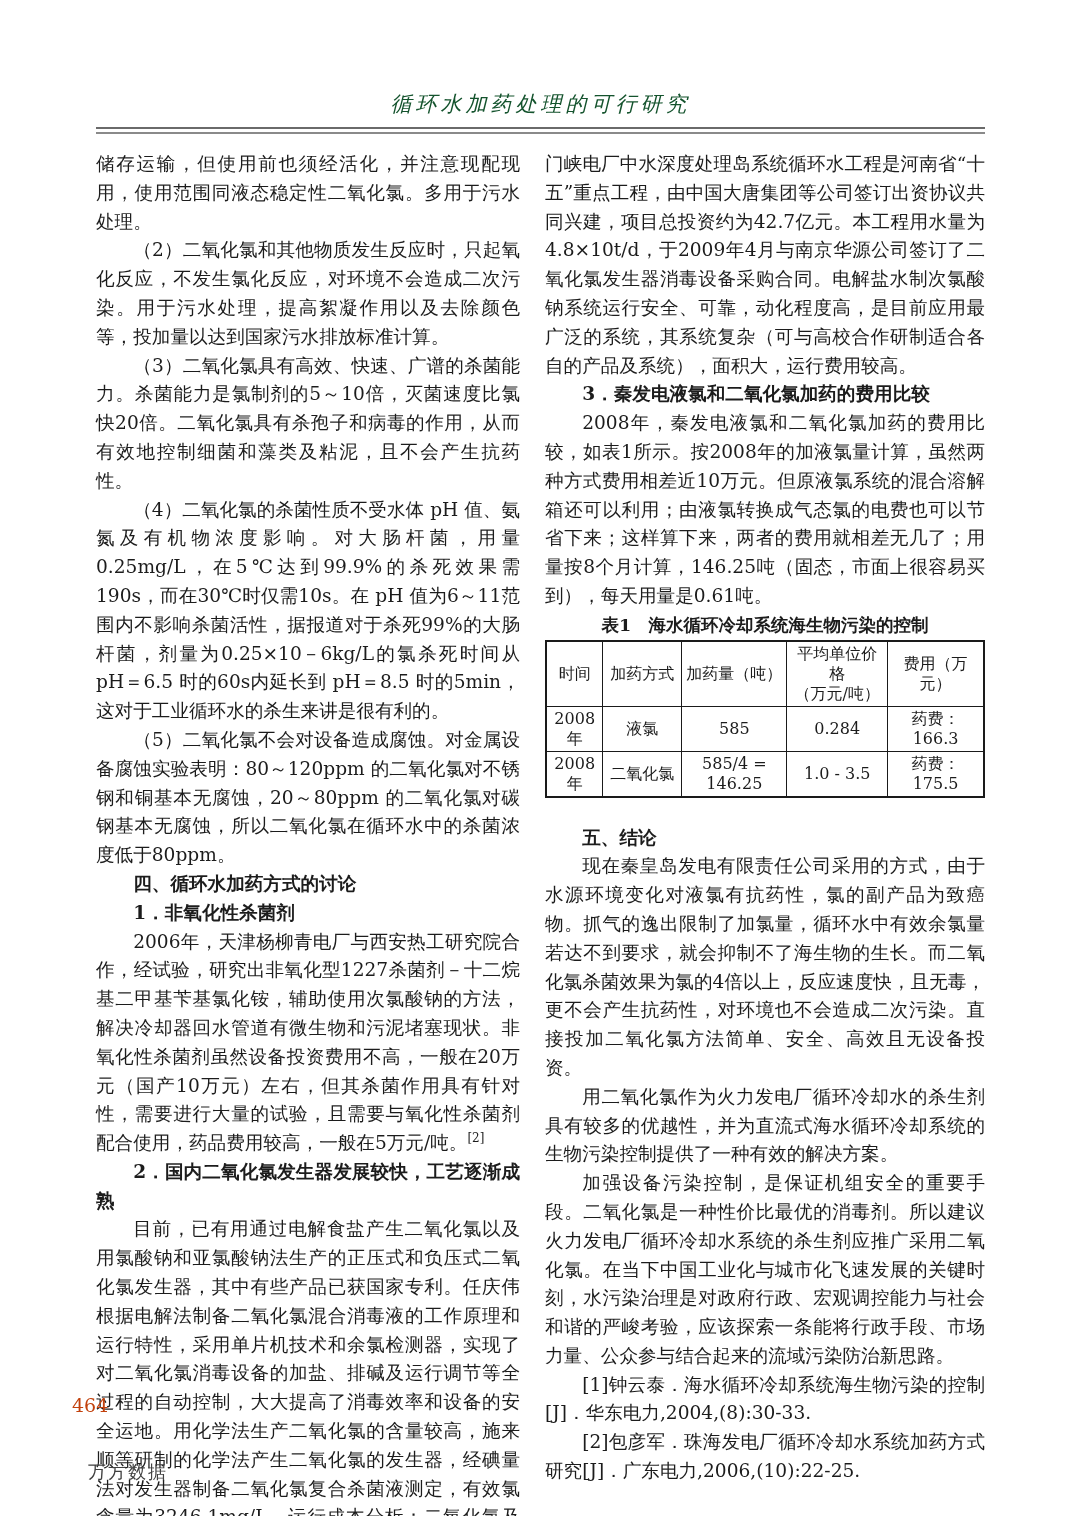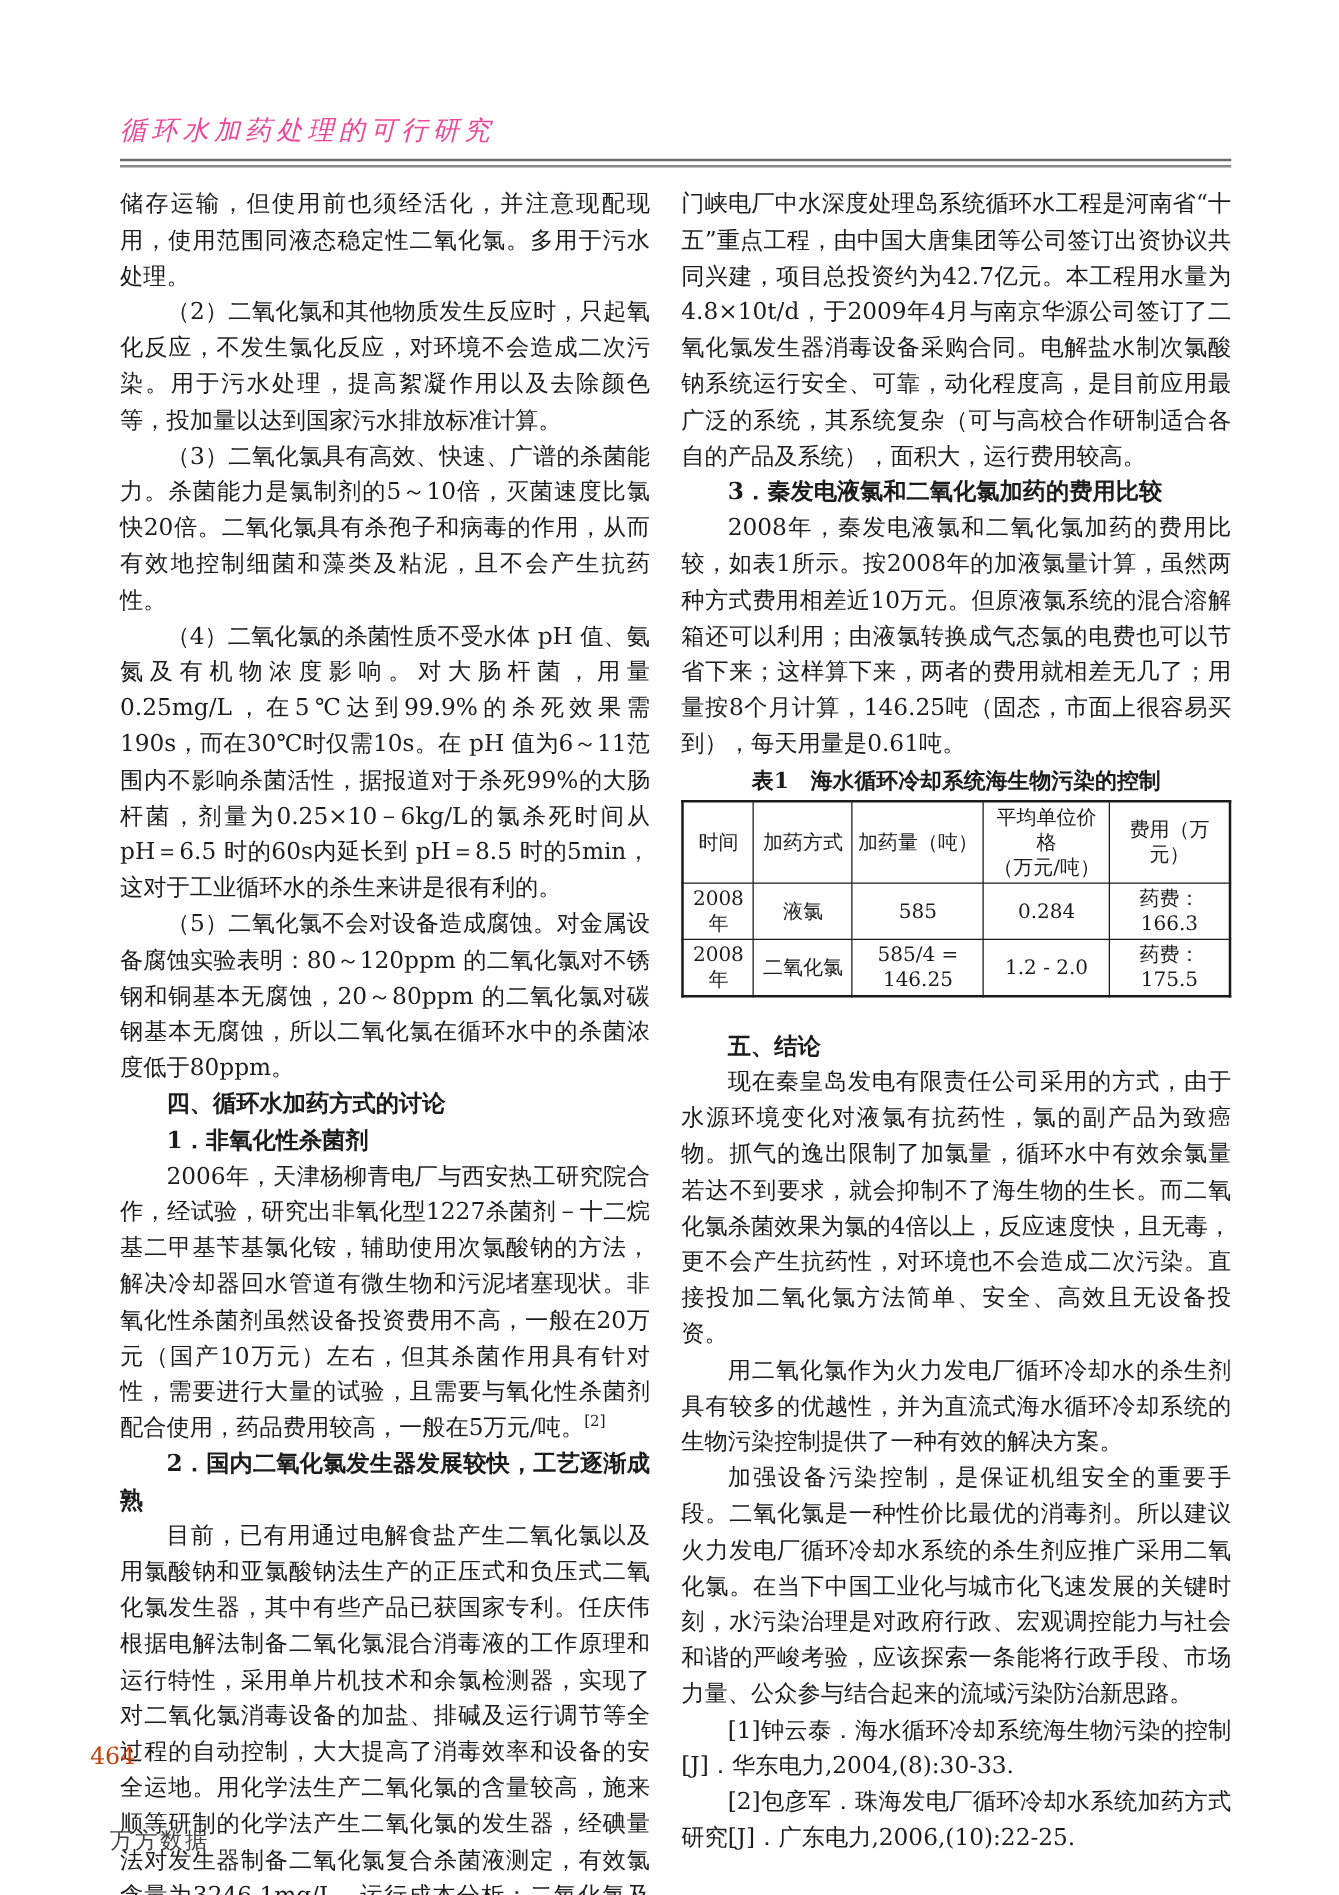--- a/index.html
+++ b/index.html
@@ -2,22 +2,22 @@
 <html><head>
 <meta charset="utf-8">
 <style>
   html,body{margin:0;padding:0;background:#d8d8d8;}
   .page{
     position:relative;width:1071px;height:1516px;background:#ffffff;
     margin:0 auto;overflow:hidden;color:#1c1c1c;
     font-family:"DejaVu Serif","Liberation Serif",serif;
   }
   .header-title{
-    position:absolute;top:90px;left:96px;width:889px;text-align:left;
-    font-size:21px;font-style:italic;letter-spacing:4px;color:#ec4899;
+    position:absolute;top:90px;left:96px;width:889px;text-align:center;
+    font-size:21px;font-style:italic;letter-spacing:4px;color:#14532d;
   }
   .double-rule{
     position:absolute;top:127px;left:96px;width:889px;height:3px;
     border-top:2px solid #6a6a6a;border-bottom:2px solid #8a8a8a;
   }
   .col{
     position:absolute;top:150px;font-size:18.6px;line-height:28.8px;
     text-align:justify;text-justify:inter-ideograph;
   }
   .col-left{left:96px;width:424px;}
@@ -91,21 +91,21 @@
         <td>2008 年</td>
         <td>液氯</td>
         <td>585</td>
         <td>0.284</td>
         <td>药费：166.3</td>
       </tr>
       <tr>
         <td>2008 年</td>
         <td>二氧化氯</td>
         <td>585/4 = 146.25</td>
-        <td>1.2 - 2.0</td>
+        <td>1.0 - 3.5</td>
         <td>药费：175.5</td>
       </tr>
     </tbody>
       </table>
 
     <p class="hd sp-above">五、结论</p>
     <p>现在秦皇岛发电有限责任公司采用的方式，由于水源环境变化对液氯有抗药性，氯的副产品为致癌物。抓气的逸出限制了加氯量，循环水中有效余氯量若达不到要求，就会抑制不了海生物的生长。而二氧化氯杀菌效果为氯的4倍以上，反应速度快，且无毒，更不会产生抗药性，对环境也不会造成二次污染。直接投加二氧化氯方法简单、安全、高效且无设备投资。</p>
     <p>用二氧化氯作为火力发电厂循环冷却水的杀生剂具有较多的优越性，并为直流式海水循环冷却系统的生物污染控制提供了一种有效的解决方案。</p>
     <p>加强设备污染控制，是保证机组安全的重要手段。二氧化氯是一种性价比最优的消毒剂。所以建议火力发电厂循环冷却水系统的杀生剂应推广采用二氧化氯。在当下中国工业化与城市化飞速发展的关键时刻，水污染治理是对政府行政、宏观调控能力与社会和谐的严峻考验，应该探索一条能将行政手段、市场力量、公众参与结合起来的流域污染防治新思路。</p>
 

